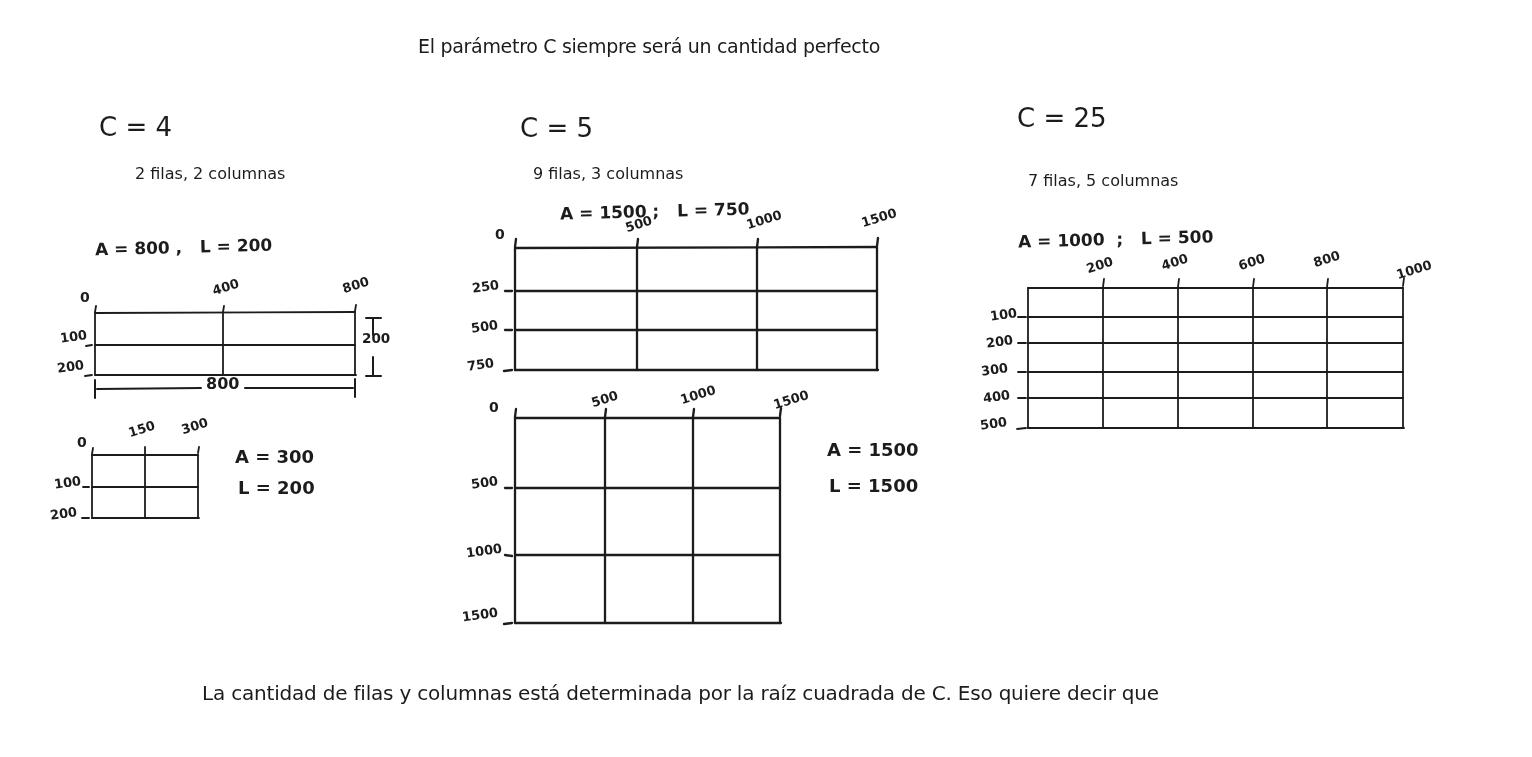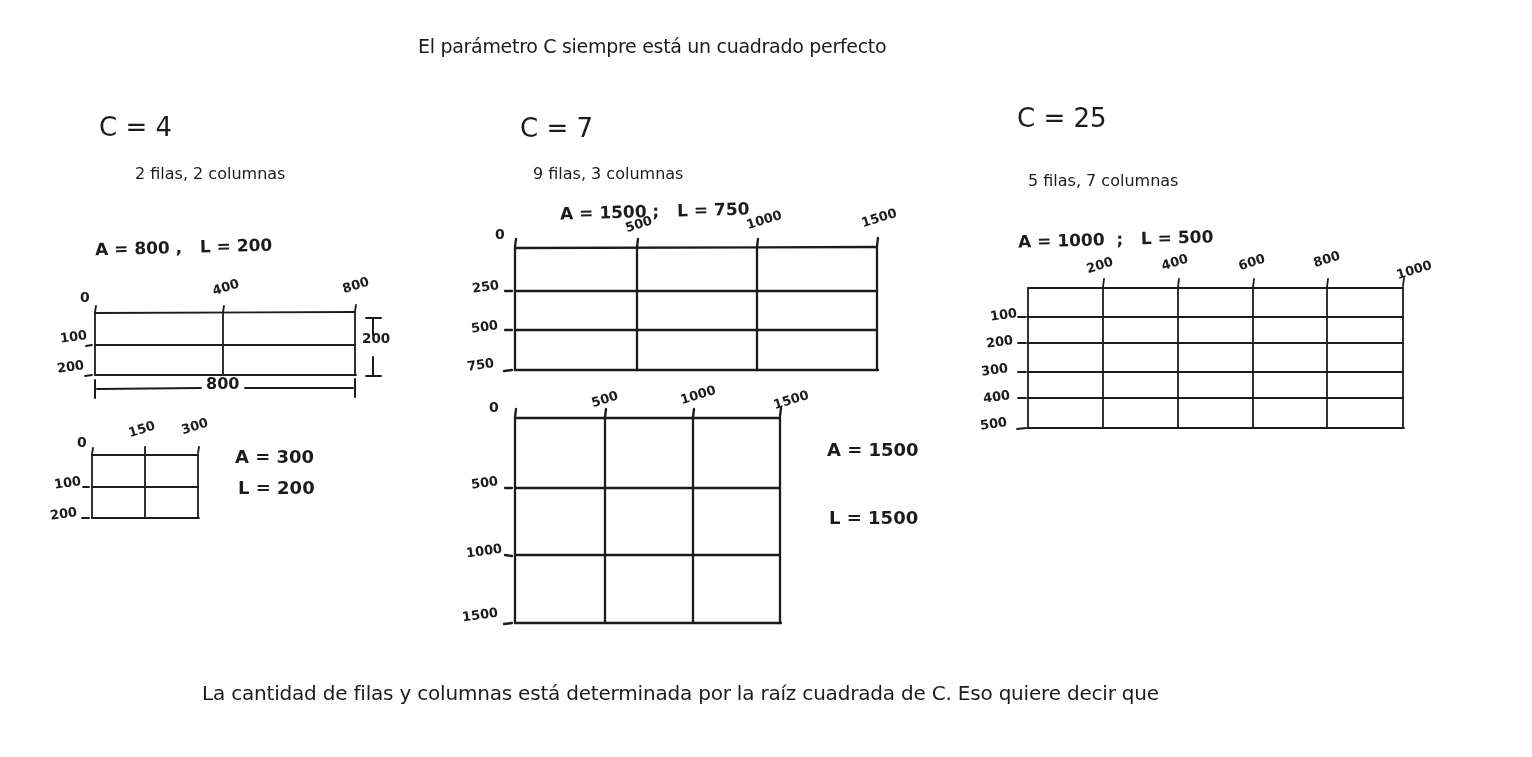--- a/index.html
+++ b/index.html
@@ -22,21 +22,21 @@
   svg.g { position:absolute; overflow:visible; }
   svg.g line { stroke:#1c1c1c; stroke-width:2; stroke-linecap:round; }
   svg.g.thick line { stroke-width:2.3; }
   svg.g.thin  line { stroke-width:1.8; }
 </style>
 </head>
 <body>
 
 <div class="canvas">
 
-  <div class="t title" style="left:418px; top:36px;">El parámetro C siempre está un cuadrado perfecto</div>
+  <div class="t title" style="left:418px; top:36px;">El parámetro C siempre será un cantidad perfecto</div>
 
   <div class="t clabel" style="left:99px; top:113px;">C = 4</div>
   <div class="t subtitle" style="left:135px; top:165px;">2 filas, 2 columnas</div>
   <div class="t params" style="left:95px; top:238px;">A = 800 ,   L = 200</div>
 
   <svg class="g thin" style="left:83px; top:301px;" width="296" height="92">
     <line x1="12" y1="12" x2="272" y2="11"></line>
     <line x1="12" y1="44" x2="272" y2="44"></line>
     <line x1="12" y1="74" x2="273" y2="74"></line>
     <line x1="12" y1="12" x2="12" y2="74"></line>
@@ -84,21 +84,21 @@
     <line x1="2" y1="75" x2="9" y2="75"></line>
   </svg>
   <div class="t zero" style="left:77px; top:435px;">0</div>
   <div class="t xt" style="left:131px; top:426px;">150</div>
   <div class="t xt" style="left:184px; top:423px;">300</div>
   <div class="t yt" style="left:54px; top:476px;">100</div>
   <div class="t yt" style="left:50px; top:507px;">200</div>
   <div class="t side" style="left:235px; top:447px;">A = 300</div>
   <div class="t side" style="left:238px; top:478px;">L = 200</div>
 
-  <div class="t clabel" style="left:520px; top:114px;">C = 7</div>
+  <div class="t clabel" style="left:520px; top:114px;">C = 5</div>
   <div class="t subtitle" style="left:533px; top:165px;">9 filas, 3 columnas</div>
   <div class="t params" style="left:560px; top:202px;">A = 1500 ;   L = 750</div>
 
   <svg class="g thick" style="left:503px; top:236px;" width="386" height="148">
     <line x1="12" y1="12" x2="374" y2="11"></line>
     <line x1="12" y1="55" x2="374" y2="55"></line>
     <line x1="12" y1="94" x2="374" y2="94"></line>
     <line x1="12" y1="134" x2="375" y2="134"></line>
     <line x1="12" y1="12" x2="12" y2="134"></line>
     <line x1="134" y1="12" x2="134" y2="134"></line>
@@ -138,24 +138,24 @@
     <line x1="1" y1="218" x2="9" y2="217"></line>
   </svg>
   <div class="t zero" style="left:489px; top:400px;">0</div>
   <div class="t xt" style="left:594px; top:396px;">500</div>
   <div class="t xt" style="left:683px; top:393px;">1000</div>
   <div class="t xt" style="left:776px; top:398px;">1500</div>
   <div class="t yt" style="left:471px; top:476px;">500</div>
   <div class="t yt" style="left:466px; top:544px;">1000</div>
   <div class="t yt" style="left:462px; top:608px;">1500</div>
   <div class="t side" style="left:827px; top:440px;">A = 1500</div>
-  <div class="t side" style="left:829px; top:476px;margin-top:32px;">L = 1500</div>
+  <div class="t side" style="left:829px; top:476px;">L = 1500</div>
 
   <div class="t clabel" style="left:1017px; top:104px;">C = 25</div>
-  <div class="t subtitle" style="left:1028px; top:172px;">5 filas, 7 columnas</div>
+  <div class="t subtitle" style="left:1028px; top:172px;">7 filas, 5 columnas</div>
   <div class="t params" style="left:1018px; top:230px;">A = 1000  ;   L = 500</div>
 
   <svg class="g thin" style="left:1016px; top:276px;" width="400" height="165">
     <line x1="12" y1="12" x2="387" y2="12"></line>
     <line x1="12" y1="41" x2="387" y2="41"></line>
     <line x1="12" y1="67" x2="387" y2="67"></line>
     <line x1="12" y1="96" x2="387" y2="96"></line>
     <line x1="12" y1="122" x2="387" y2="122"></line>
     <line x1="12" y1="152" x2="388" y2="152"></line>
     <line x1="12" y1="12" x2="12" y2="152"></line>

